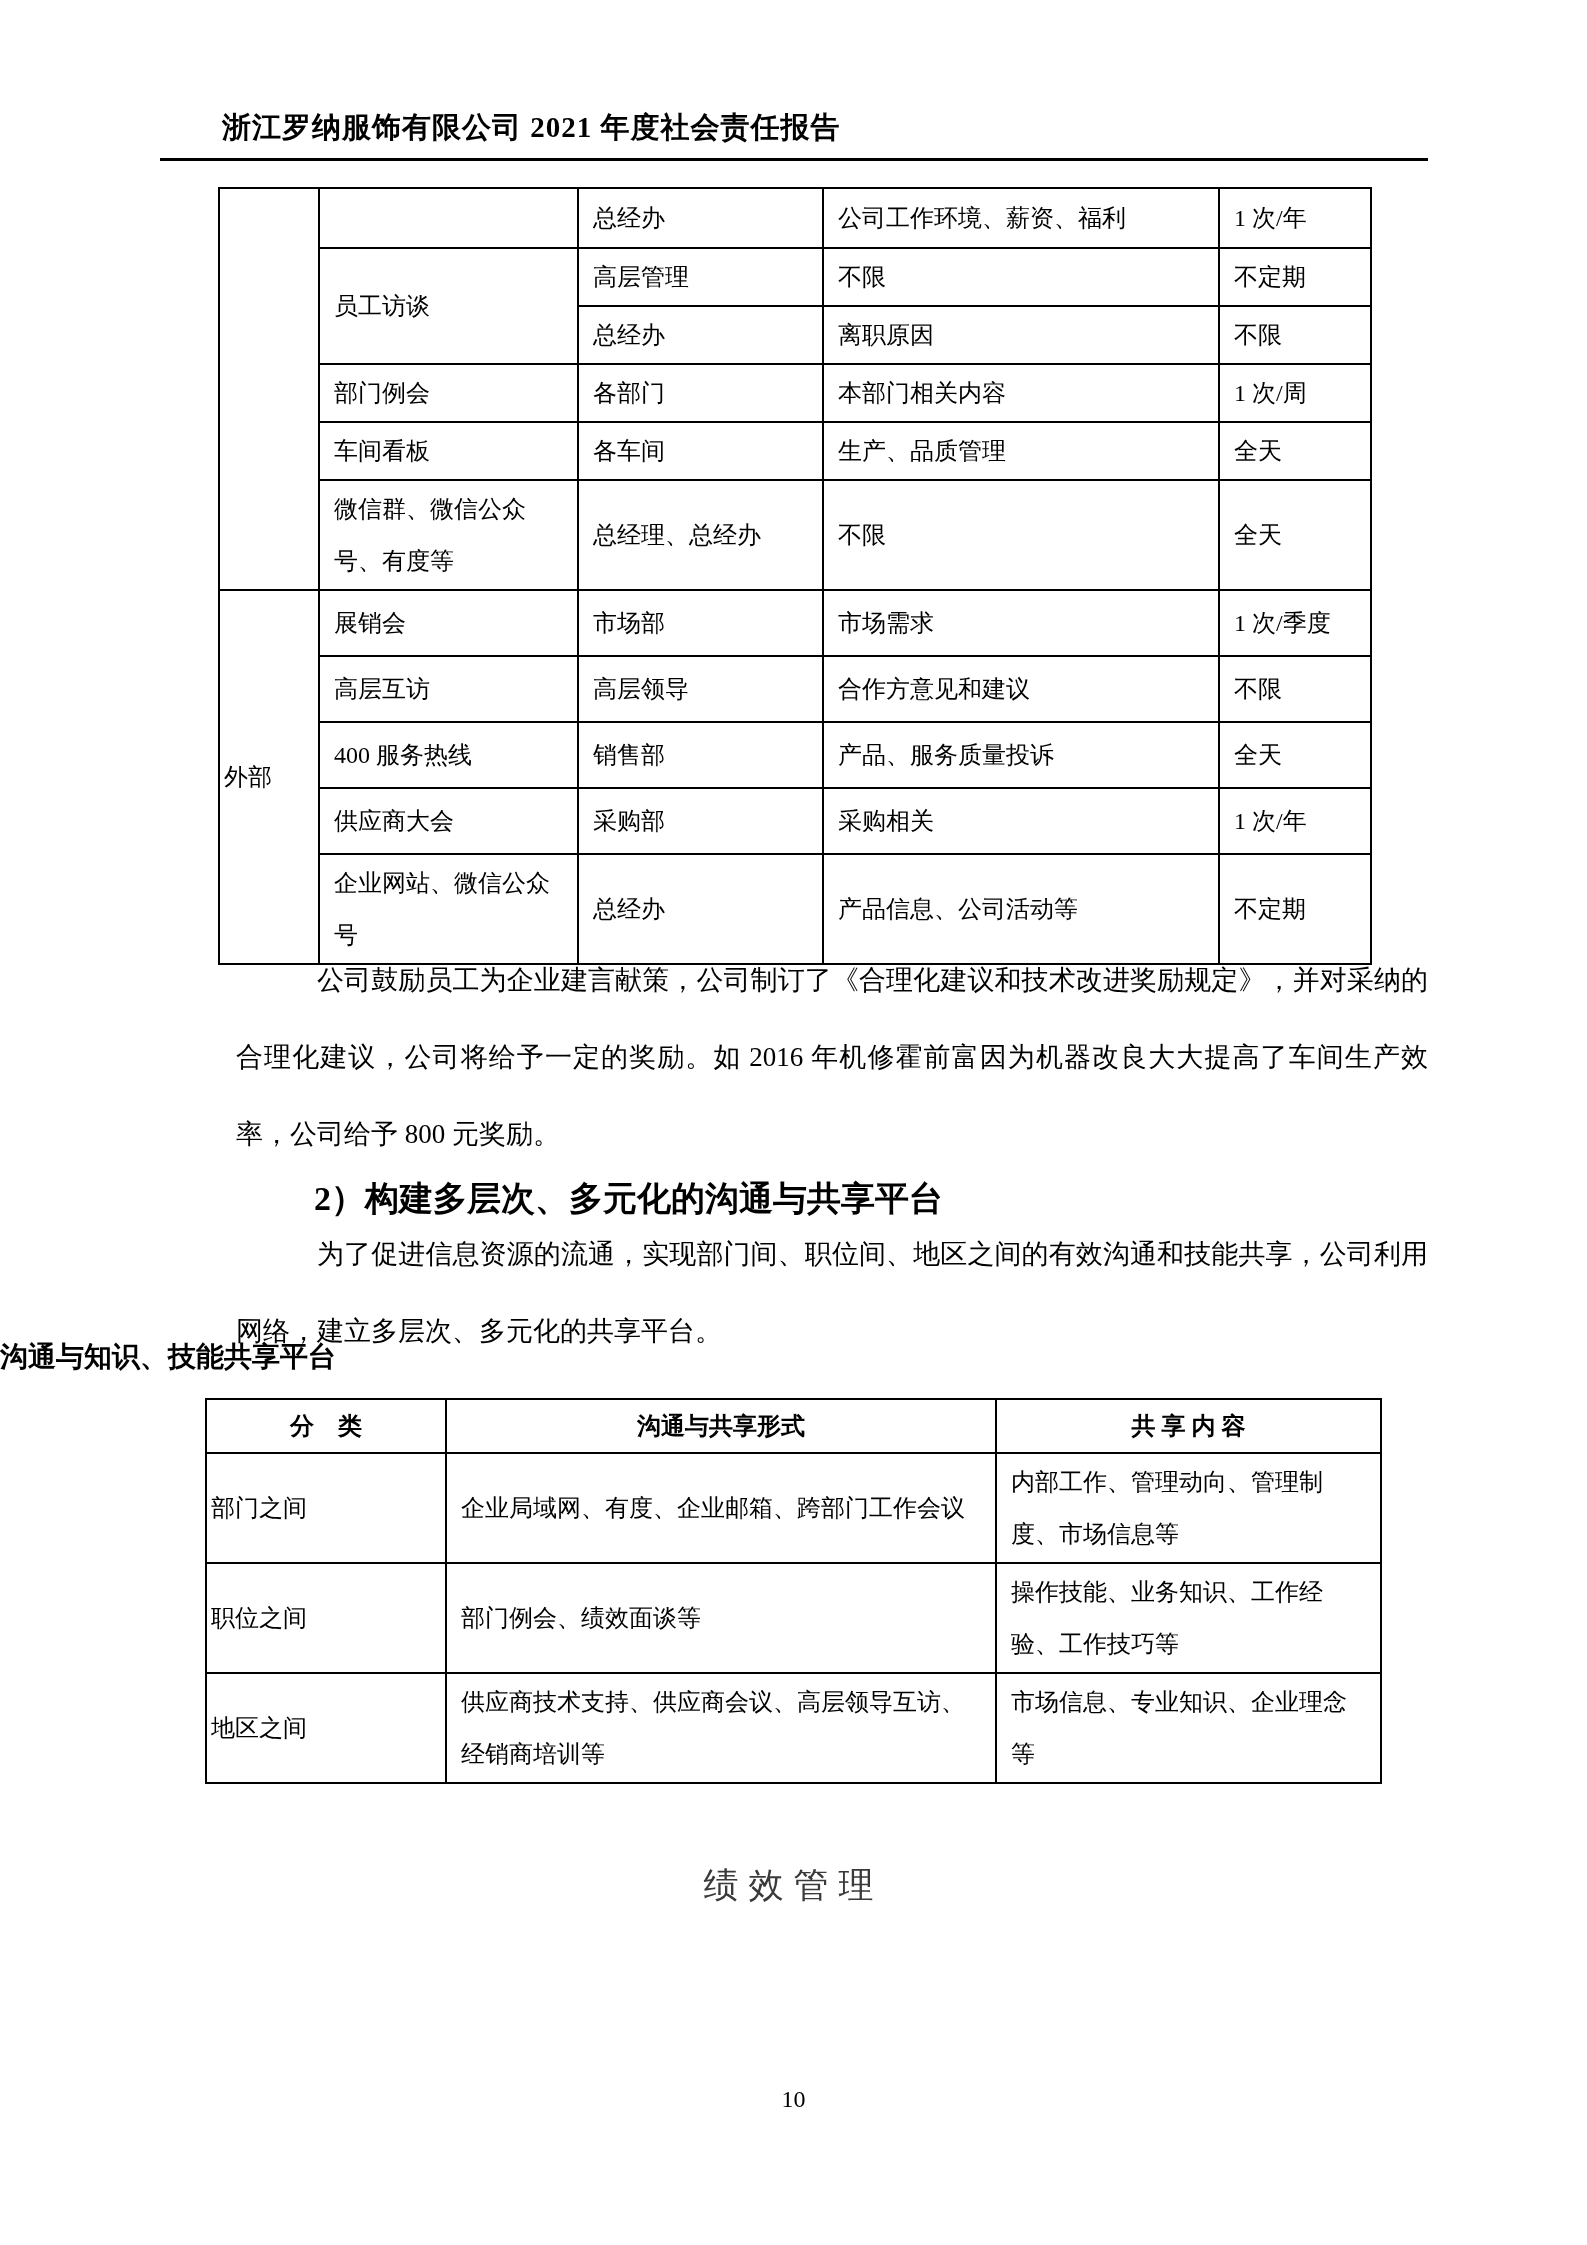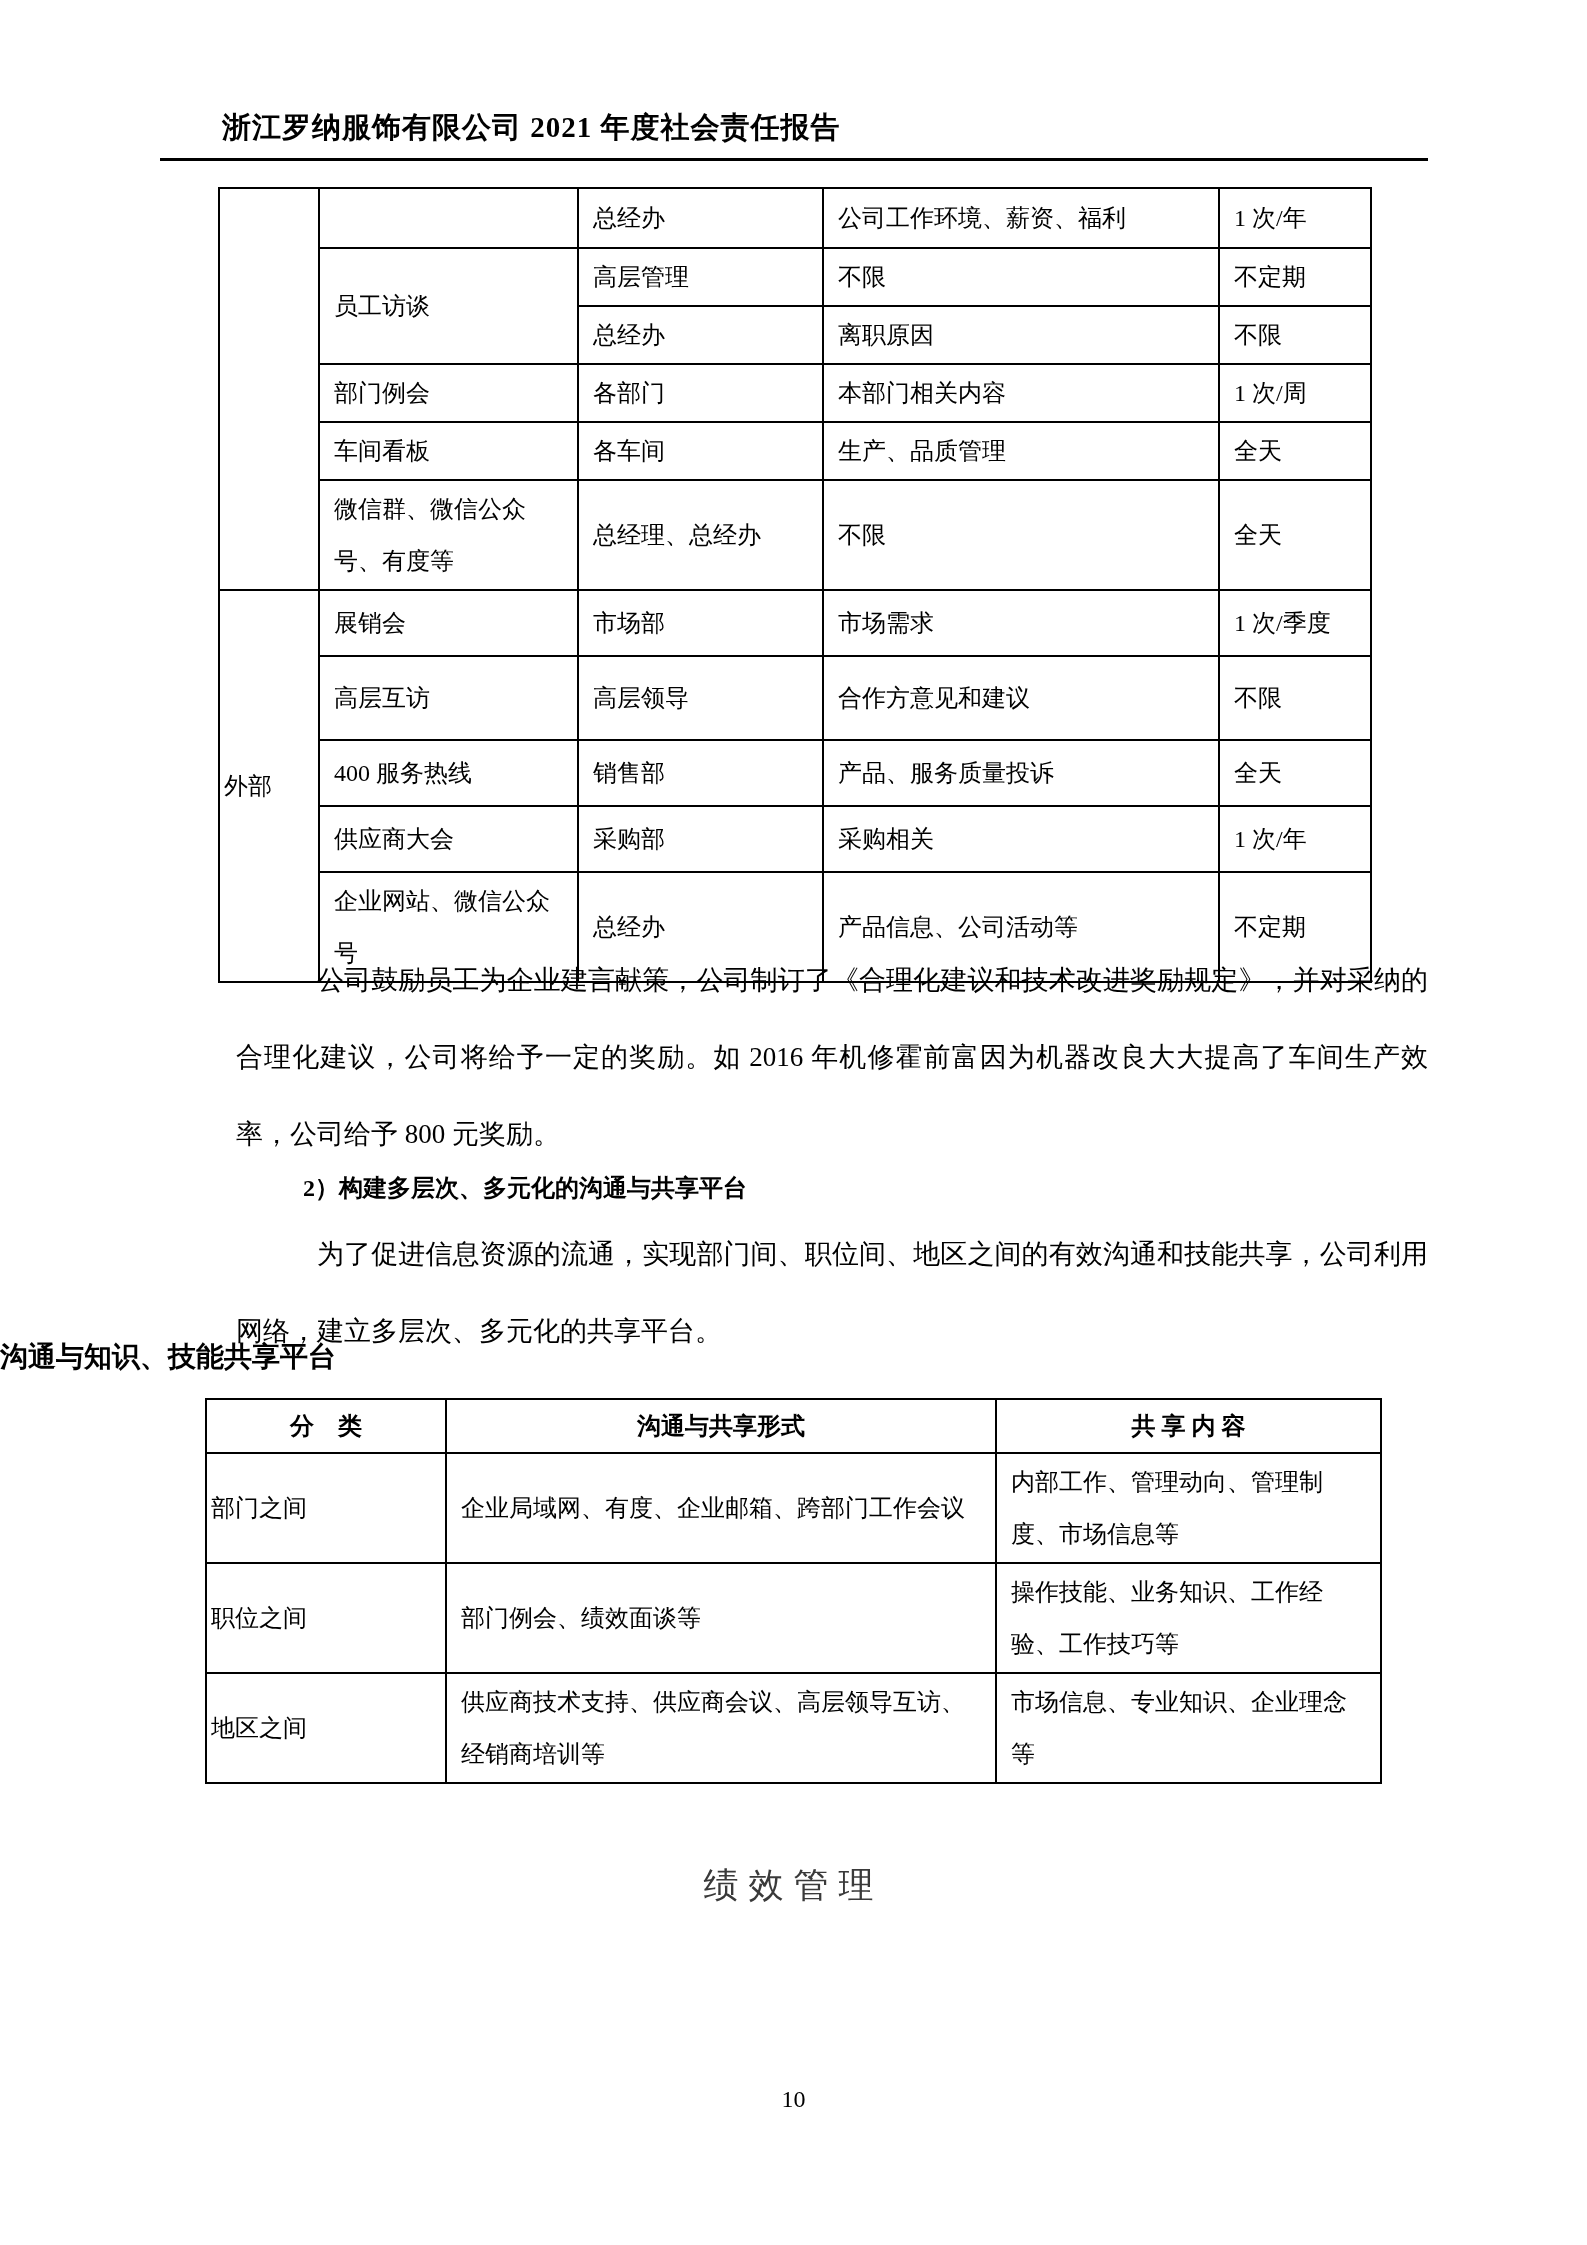--- a/index.html
+++ b/index.html
@@ -82,24 +82,24 @@
     line-height: 77px;
     text-align: justify;
     margin: 0;
   }
   .p1 { top: 942px; text-indent: 81px; }
   .p2 { top: 1216px; text-indent: 81px; }
   .h2 {
     position: absolute;
     left: 303px;
     top: 1168px;
-    font-size: 24px;
+    font-size: 34px;
     font-weight: bold;
     line-height: 40px;
-    margin: 0;
+    margin: 11px;
     white-space: nowrap;
   }
   .tbl-title {
     position: absolute;
     left: 0;
     width: 100%;
     top: 1338px;
     text-align: left;
     font-size: 28px;
     font-weight: bold;
@@ -180,21 +180,21 @@
         <td>不限</td>
         <td>全天</td>
       </tr>
       <tr style="height:66px">
         <td class="cat" rowspan="5">外部</td>
         <td>展销会</td>
         <td>市场部</td>
         <td>市场需求</td>
         <td>1 次/季度</td>
       </tr>
-      <tr style="height:84px">
+      <tr style="height:66px">
         <td>高层互访</td>
         <td>高层领导</td>
         <td>合作方意见和建议</td>
         <td>不限</td>
       </tr>
       <tr style="height:66px">
         <td>400 服务热线</td>
         <td>销售部</td>
         <td>产品、服务质量投诉</td>
         <td>全天</td>

